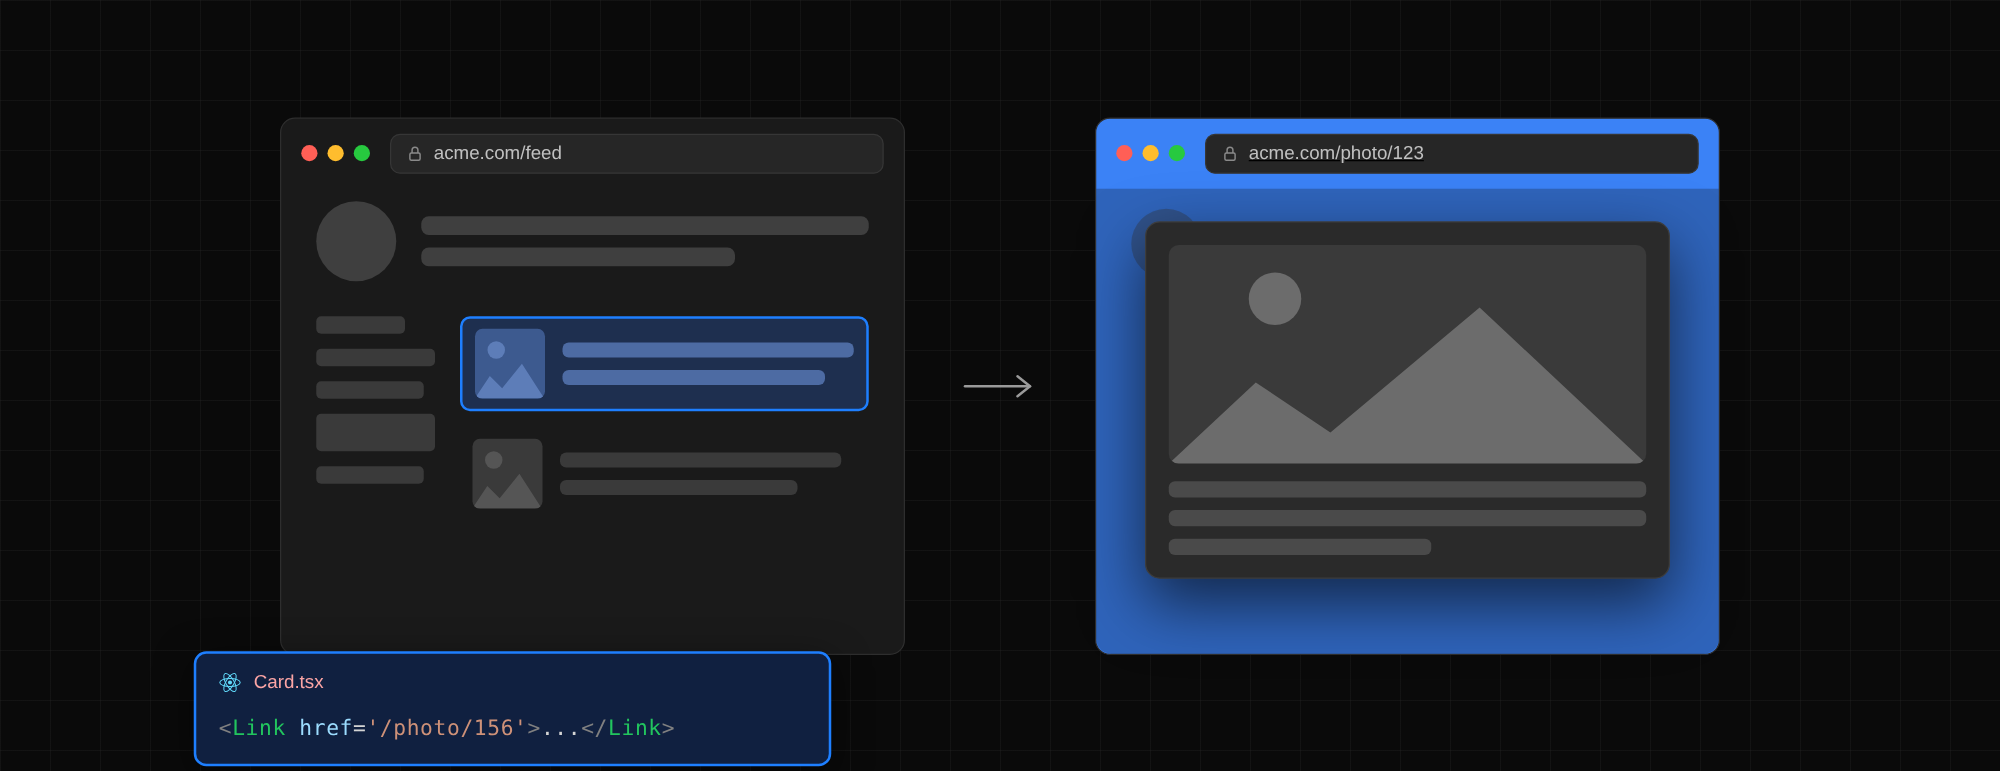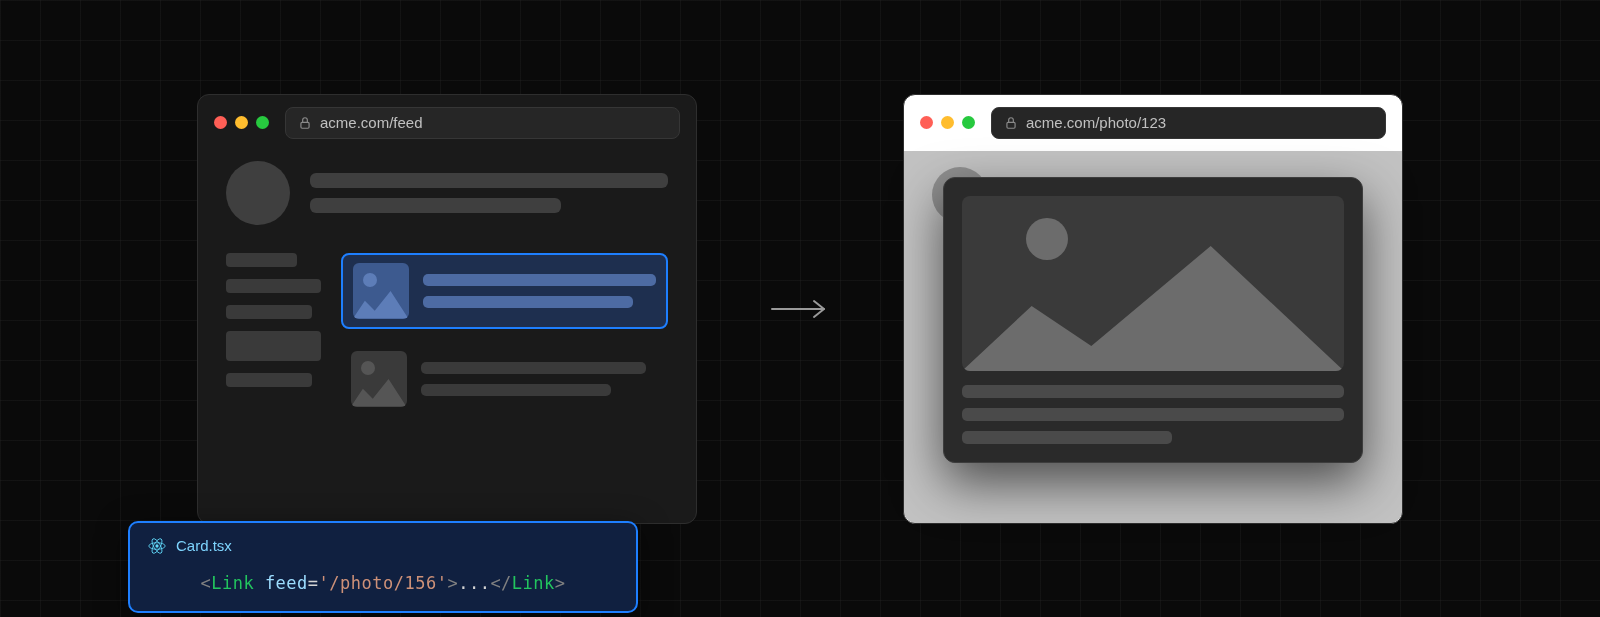--- a/index.html
+++ b/index.html
@@ -18,34 +18,34 @@
       linear-gradient(rgba(50,50,50,0.25) 1px, transparent 1px),
       linear-gradient(90deg, rgba(50,50,50,0.25) 1px, transparent 1px);
     background-size: 40px 40px;
   }
   .stage {
     position: absolute;
     inset: 0;
     display: flex;
     align-items: center;
     justify-content: center;
-    gap: 73px;
-    text-align: center;
+    gap: 46px;
   }
   .browser {
     width: 500px;
     height: 430px;
     background: #1a1a1a;
     border: 1px solid #2e2e2e;
     border-radius: 12px;
     position: relative;
     overflow: visible;
   }
   .browser-right {
-    background: #ffffff;
+    background: #3b82f6;
+    text-decoration: underline;
   }
   .titlebar {
     height: 56px;
     display: flex;
     align-items: center;
     padding: 0 16px;
     gap: 16px;
   }
   .traffic {
     display: flex;
@@ -157,21 +157,21 @@
     background: #102040;
     border: 2px solid #1e7fff;
     border-radius: 10px;
     padding: 14px 18px 18px 18px;
     box-shadow: 0 8px 30px rgba(0,0,0,0.5);
   }
   .code-head {
     display:flex;
     align-items:center;
     gap:10px;
-    color:#7dd3fc;
+    color:#fca5a5;
     font-size:15px;
     margin-bottom: 18px;
   }
   .react-icon svg { display:block; }
   .code-line {
     font-family: "SFMono-Regular", Menlo, Consolas, monospace;
     font-size:17px;
     white-space:pre;
     letter-spacing: 0.5px;
   }
@@ -312,21 +312,21 @@
         <span class="react-icon">
           <svg width="18" height="18" viewBox="-11 -11 22 22" stroke="#61dafb" fill="none" stroke-width="1">
               <circle r="2" fill="#61dafb" stroke="none"></circle>
               <ellipse rx="10" ry="4"></ellipse>
               <ellipse rx="10" ry="4" transform="rotate(60)"></ellipse>
               <ellipse rx="10" ry="4" transform="rotate(120)"></ellipse>
             </svg>
         </span>
         <span>Card.tsx</span>
       </div>
-      <div class="code-line"><span class="tok-angle">&lt;</span><span class="tok-tag">Link</span> <span class="tok-attr">feed</span><span class="tok-eq">=</span><span class="tok-str">'/photo/156'</span><span class="tok-angle">&gt;</span><span class="tok-text">...</span><span class="tok-angle">&lt;/</span><span class="tok-tag">Link</span><span class="tok-angle">&gt;</span></div>
+      <div class="code-line"><span class="tok-angle">&lt;</span><span class="tok-tag">Link</span> <span class="tok-attr">href</span><span class="tok-eq">=</span><span class="tok-str">'/photo/156'</span><span class="tok-angle">&gt;</span><span class="tok-text">...</span><span class="tok-angle">&lt;/</span><span class="tok-tag">Link</span><span class="tok-angle">&gt;</span></div>
     </div>
   </div>
 
   <div class="arrow">
     <svg width="60" height="24" viewBox="0 0 60 24" stroke="#9a9a9a" stroke-width="2" fill="none" stroke-linecap="round" stroke-linejoin="round">
         <line x1="2" y1="12" x2="54" y2="12"></line>
         <polyline points="44,4 54,12 44,20"></polyline>
       </svg>
   </div>
 

